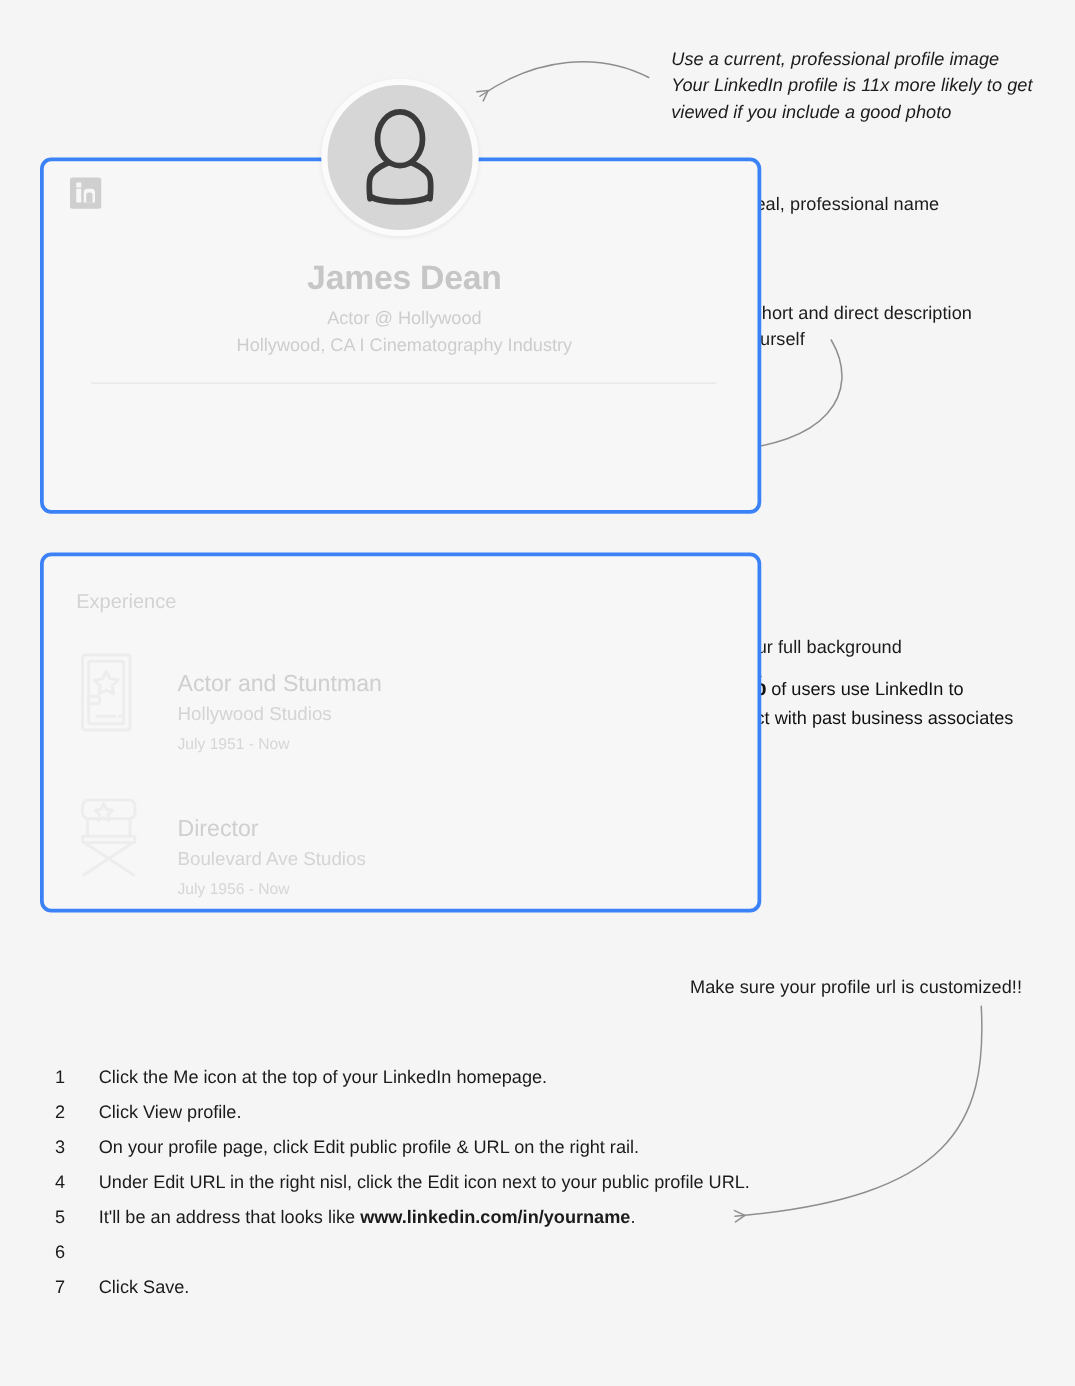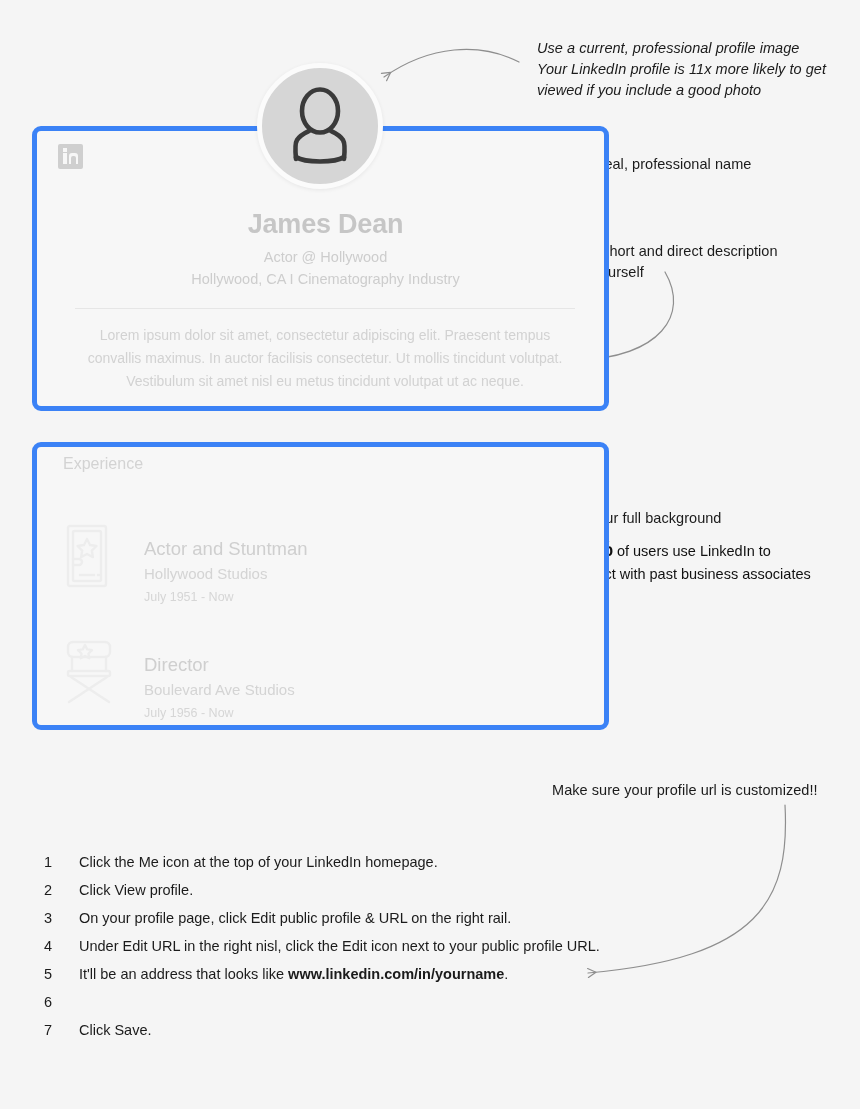--- a/index.html
+++ b/index.html
@@ -46,21 +46,21 @@
   .annot-stat .pct {
     font-size: 22px;
     font-weight: bold;
     letter-spacing: -0.3px;
   }
 
   
   .card {
     position: absolute;
     background: #f7f7f7;
-    border: 5px solid #3b82f6;
+    border: 3px solid #3b82f6;
     border-radius: 9px;
     padding-left: 36px;
   }
 
   #profile-card { left: 32px; top: 126px; width: 577px; height: 285px; }
   #experience-card { left: 32px; top: 442px; width: 577px; height: 288px; }
 
   
   #li-badge {
     position: absolute;
@@ -147,21 +147,21 @@
     width: 500px;
     text-align: center;
     font-size: 14px;
     line-height: 23px;
     color: #d2d2d2;
   }
 
   
   #experience-title {
     position: absolute;
-    left: 26px; top: 8px;
+    left: 26px; top: 28px;
     font-size: 16px;
     color: #d3d3d3;
   }
   .exp-item { position: absolute; left: 26px; width: 520px; }
   #exp-0 { top: 76px; }
   #exp-1 { top: 192px; }
 
   .exp-icon {
     position: absolute;
     left: 0; top: 0;
@@ -260,21 +260,20 @@
       <div class="li-dot"></div>
       <div class="li-i"></div>
       <div class="li-n"></div>
       <div class="li-n-cut"></div>
     </div>
 
     <div id="profile-name">James Dean</div>
     <div id="profile-headline">Actor @ Hollywood</div>
     <div id="profile-location">Hollywood, CA  I Cinematography Industry</div>
     <div id="profile-divider"></div>
-    <div id="profile-summary">Lorem ipsum dolor sit amet, consectetur adipiscing elit. Praesent tempus convallis maximus. In auctor facilisis consectetur. Ut mollis tincidunt volutpat. Vestibulum sit amet nisl eu metus tincidunt volutpat ut ac neque.</div>
   </div>
 
   <div id="avatar">
     <svg width="74" height="78" viewBox="0 0 74 78">
       <ellipse cx="37" cy="24" rx="18" ry="21.5" fill="none" stroke="#3a3a3a" stroke-width="4.6"></ellipse>
       <path d="M13,72 C13,72 11.5,57 14,53 C17.5,47.5 23,45.5 27,43.5
                M61,72 C61,72 62.5,57 60,53 C56.5,47.5 51,45.5 47,43.5" fill="none" stroke="#3a3a3a" stroke-width="4.6" stroke-linecap="round"></path>
       <path d="M13,70 C22,76 52,76 61,70" fill="none" stroke="#3a3a3a" stroke-width="4.6" stroke-linecap="round"></path>
     </svg>
   </div>

